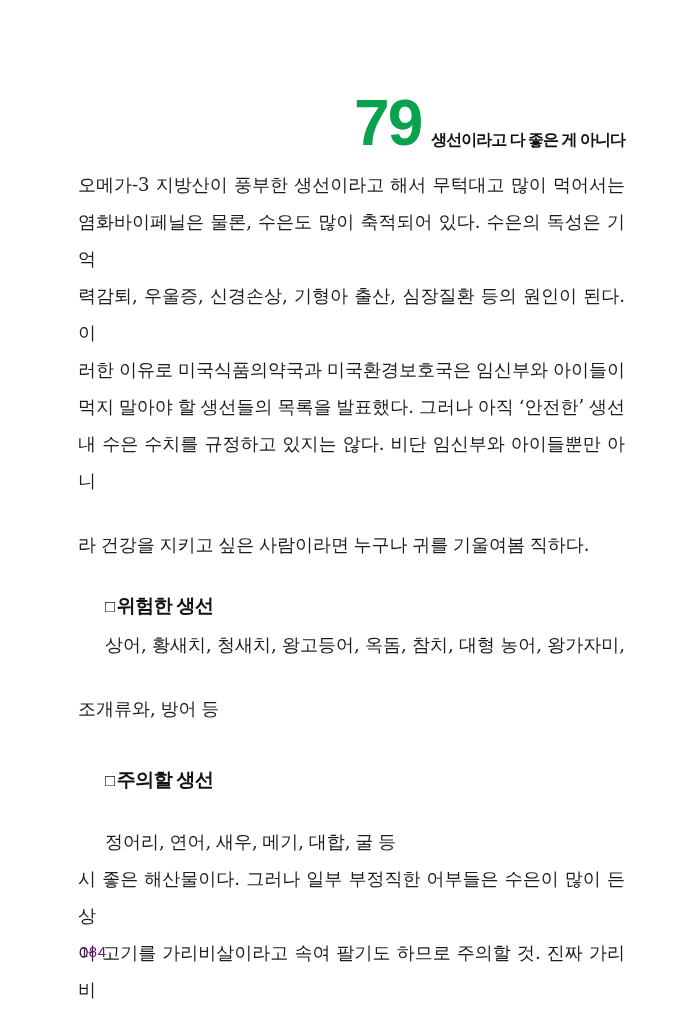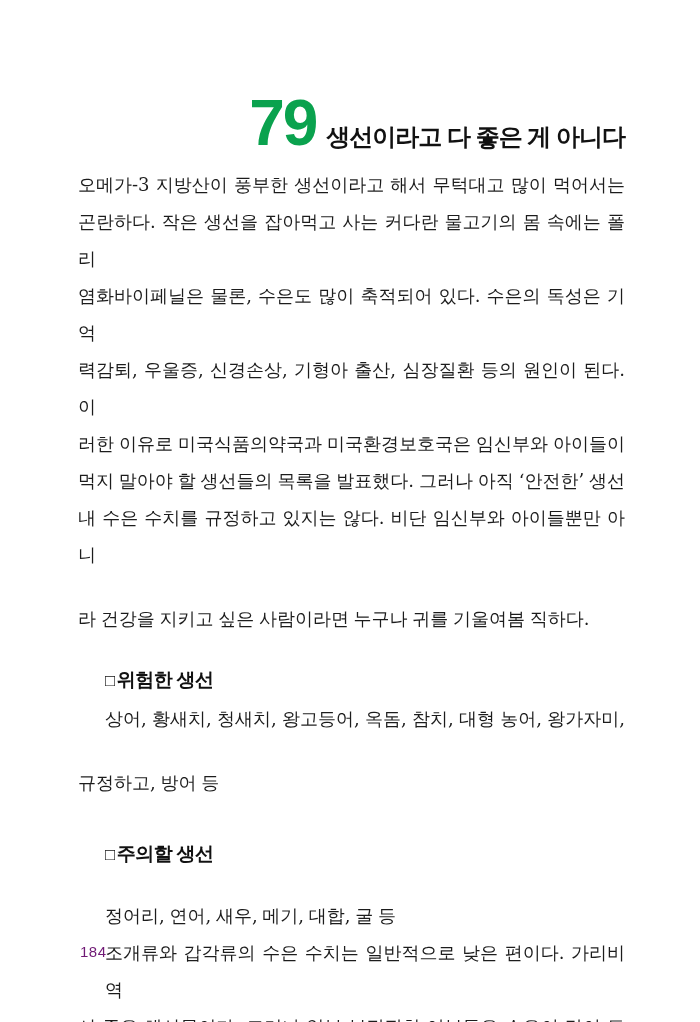--- a/index.html
+++ b/index.html
@@ -29,21 +29,21 @@
   .chapter-number {
     font-family: "Liberation Sans", "DejaVu Sans", sans-serif;
     font-weight: bold;
     font-size: 64px;
     letter-spacing: -2px;
     line-height: 0.92;
   }
   .chapter-title {
     font-family: "Liberation Sans", "DejaVu Sans", sans-serif;
     font-weight: bold;
-    font-size: 24px;
+    font-size: 16px;
     letter-spacing: -1px;
     color: #111111;
     margin-left: 10px;
   }
   
   .text-block {
     font-size: 18px;
     line-height: 37px;
     word-spacing: -1px;
     color: #1c1c1c;
@@ -90,48 +90,46 @@
 
 <div class="page">
 
   <div class="chapter-heading">
     <span class="chapter-number" style="color: rgb(10, 162, 78);">79</span>
     <span class="chapter-title">생선이라고 다 좋은 게 아니다</span>
   </div>
 
   <div class="text-block intro-paragraph">
       <div class="tline">오메가-3 지방산이 풍부한 생선이라고 해서 무턱대고 많이 먹어서는</div>
-      <div class="tline">곤란하다. 작은 생선을 잡아먹고 사는 커다란 물고기의 몸 속에는 폴리</div>
       <div class="tline">염화바이페닐은 물론, 수은도 많이 축적되어 있다. 수은의 독성은 기억</div>
       <div class="tline">력감퇴, 우울증, 신경손상, 기형아 출산, 심장질환 등의 원인이 된다. 이</div>
       <div class="tline">러한 이유로 미국식품의약국과 미국환경보호국은 임신부와 아이들이</div>
       <div class="tline">먹지 말아야 할 생선들의 목록을 발표했다. 그러나 아직 ‘안전한’ 생선</div>
       <div class="tline">내 수은 수치를 규정하고 있지는 않다. 비단 임신부와 아이들뿐만 아니</div>
       <div class="tline last">라 건강을 지키고 싶은 사람이라면 누구나 귀를 기울여봄 직하다.</div>
     </div>
 
   <div class="fish-section-1">
     <div class="section-header">
       <span class="square-bullet">□</span><span>위험한 생선</span>
     </div>
     <div class="text-block">
         <div class="tline ind">상어, 황새치, 청새치, 왕고등어, 옥돔, 참치, 대형 농어, 왕가자미,</div>
-        <div class="tline last">규정하고, 방어 등</div>
+        <div class="tline last">조개류와, 방어 등</div>
       </div>
   </div>
 
   <div class="fish-section-2">
     <div class="section-header">
       <span class="square-bullet">□</span><span>주의할 생선</span>
     </div>
     <div class="text-block">
         <div class="tline last ind">정어리, 연어, 새우, 메기, 대합, 굴 등</div>
       </div>
     <div class="text-block">
-        <div class="tline ind">조개류와 갑각류의 수은 수치는 일반적으로 낮은 편이다. 가리비 역</div>
         <div class="tline">시 좋은 해산물이다. 그러나 일부 부정직한 어부들은 수은이 많이 든 상</div>
         <div class="tline">어 고기를 가리비살이라고 속여 팔기도 하므로 주의할 것. 진짜 가리비</div>
       </div>
   </div>
 
   <div class="page-number">184</div>
 
 </div>
 
 </body></html>

